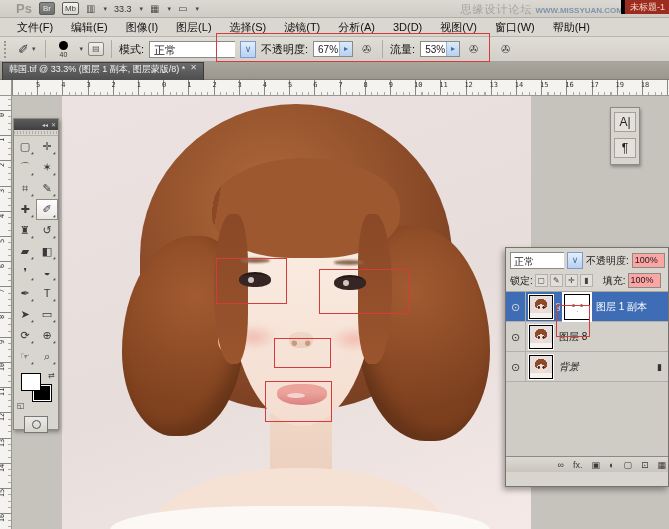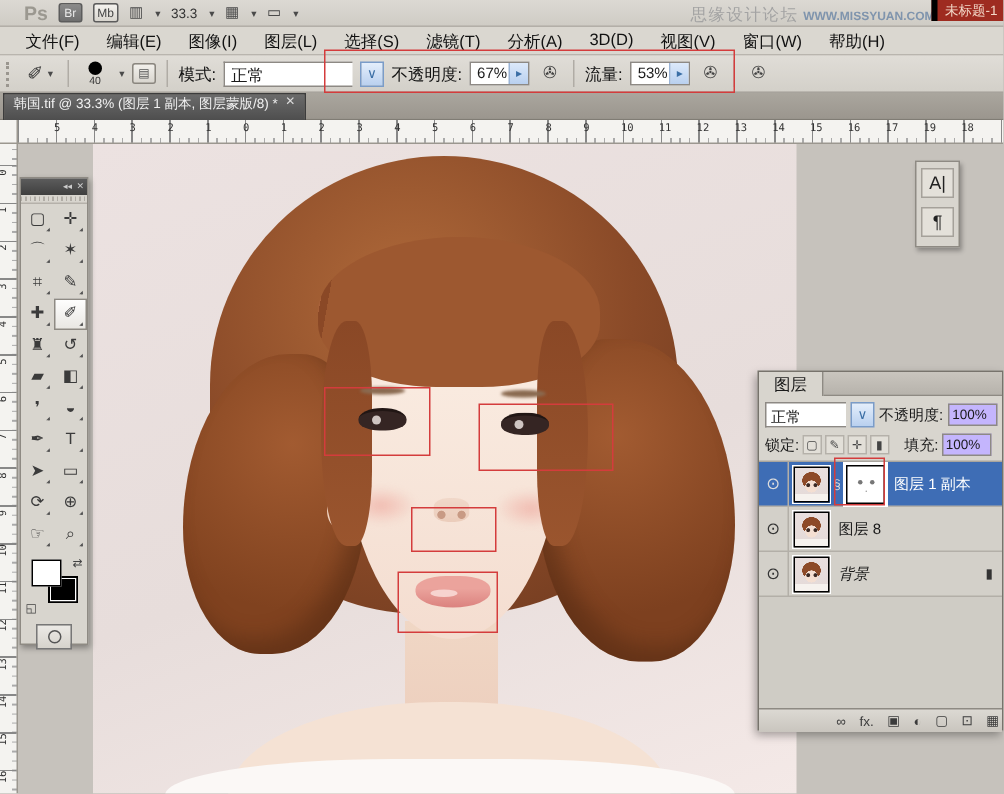--- a/index.html
+++ b/index.html
@@ -147,21 +147,21 @@
   .layers-panel { position:absolute; left:505px; top:247px; width:164px; height:240px;
     background:#d8d5ce; border:1px solid #77736c; box-shadow:-2px 3px 6px rgba(0,0,0,.35); }
   .lp-tabrow { height:16px; background:linear-gradient(#c9c5be,#b7b3ac); border-bottom:1px solid #8e8a83; display:flex; }
   .lp-tab { height:16px; padding:1px 10px 0; background:#d8d5ce; border-right:1px solid #8e8a83; font-size:11px; }
   .lp-blend { display:flex; align-items:center; gap:3px; padding:4px 0 3px 4px; }
   .blend-box { width:54px; height:17px; background:#fff; border:1px solid #8d8984; border-right:none; font-size:10px; padding:2px 3px; }
   .lp-lockrow { display:flex; align-items:center; gap:2px; padding:1px 0 3px 4px; border-bottom:1px solid #a9a59e; }
   .lock-ico { width:13px; height:13px; font-size:8px; line-height:12px; text-align:center; color:#444;
     border:1px solid #b5b1aa; background:#e2dfd8; }
   .lp-label { font-size:10px; white-space:nowrap; }
-  .fill-box { width:33px; height:15px; background:#c4b5fd; border:1px solid #8d8984; font-size:9px; padding:1px 2px; }
+  .fill-box { width:33px; height:15px; background:#fca5a5; border:1px solid #8d8984; font-size:9px; padding:1px 2px; }
   .layer-rows { background:#cfccc5; height:164px; overflow:hidden; }
   .lrow { height:30px; display:flex; align-items:center; border-bottom:1px solid #b3afa8; background:#d3d0c9; position:relative; }
   .lrow.sel { background:#3e6db5; color:#fff; }
   .eyec { width:20px; height:30px; border-right:1px solid #b3afa8; font-size:11px; line-height:30px; text-align:center; color:#333; }
   .lrow.sel .eyec { color:#ddd; border-right-color:#33589２; }
   .thumb { width:24px; height:24px; margin-left:3px; border:1px solid #000; box-shadow:0 0 0 1px #fff; }
   .mini-portrait { background:
       radial-gradient(circle at 40% 52% ,#3a2a26 0 1px,transparent 1.6px),
       radial-gradient(circle at 62% 52% ,#3a2a26 0 1px,transparent 1.6px),
       linear-gradient(transparent 78%,#f6f2ee 79%),
@@ -376,23 +376,20 @@
       <i></i>
     </div>
 </div>
 
 <div class="type-dock">
   <div class="dock-btn">A|</div>
   <div class="dock-btn">¶</div>
 </div>
 
 <div class="layers-panel">
-  <div class="lp-tabrow">
-    <div class="lp-tab">图层</div>
-  </div>
   <div class="lp-blend">
     <span class="blend-box">正常</span>
     <span class="v-btn" style="height:17px;">∨</span>
     <span class="lp-label">不透明度:</span>
     <span class="fill-box">100%</span>
   </div>
   <div class="lp-lockrow">
     <span class="lp-label">锁定:</span>
     <span id="lockicons" style="display:flex;gap:2px;">
         <div class="lock-ico">▢</div>

